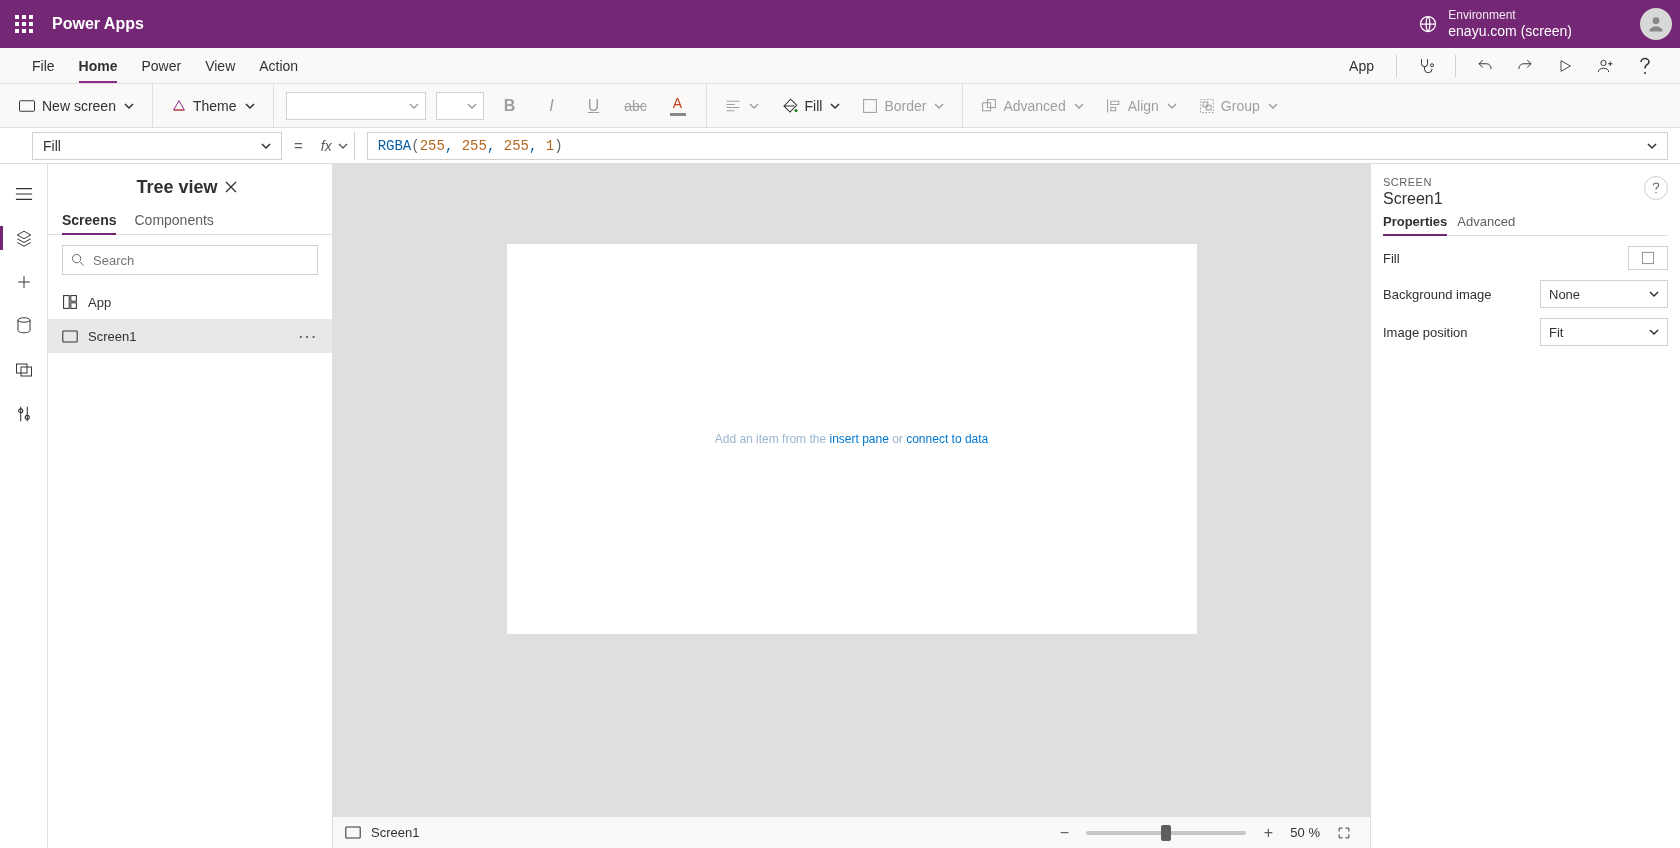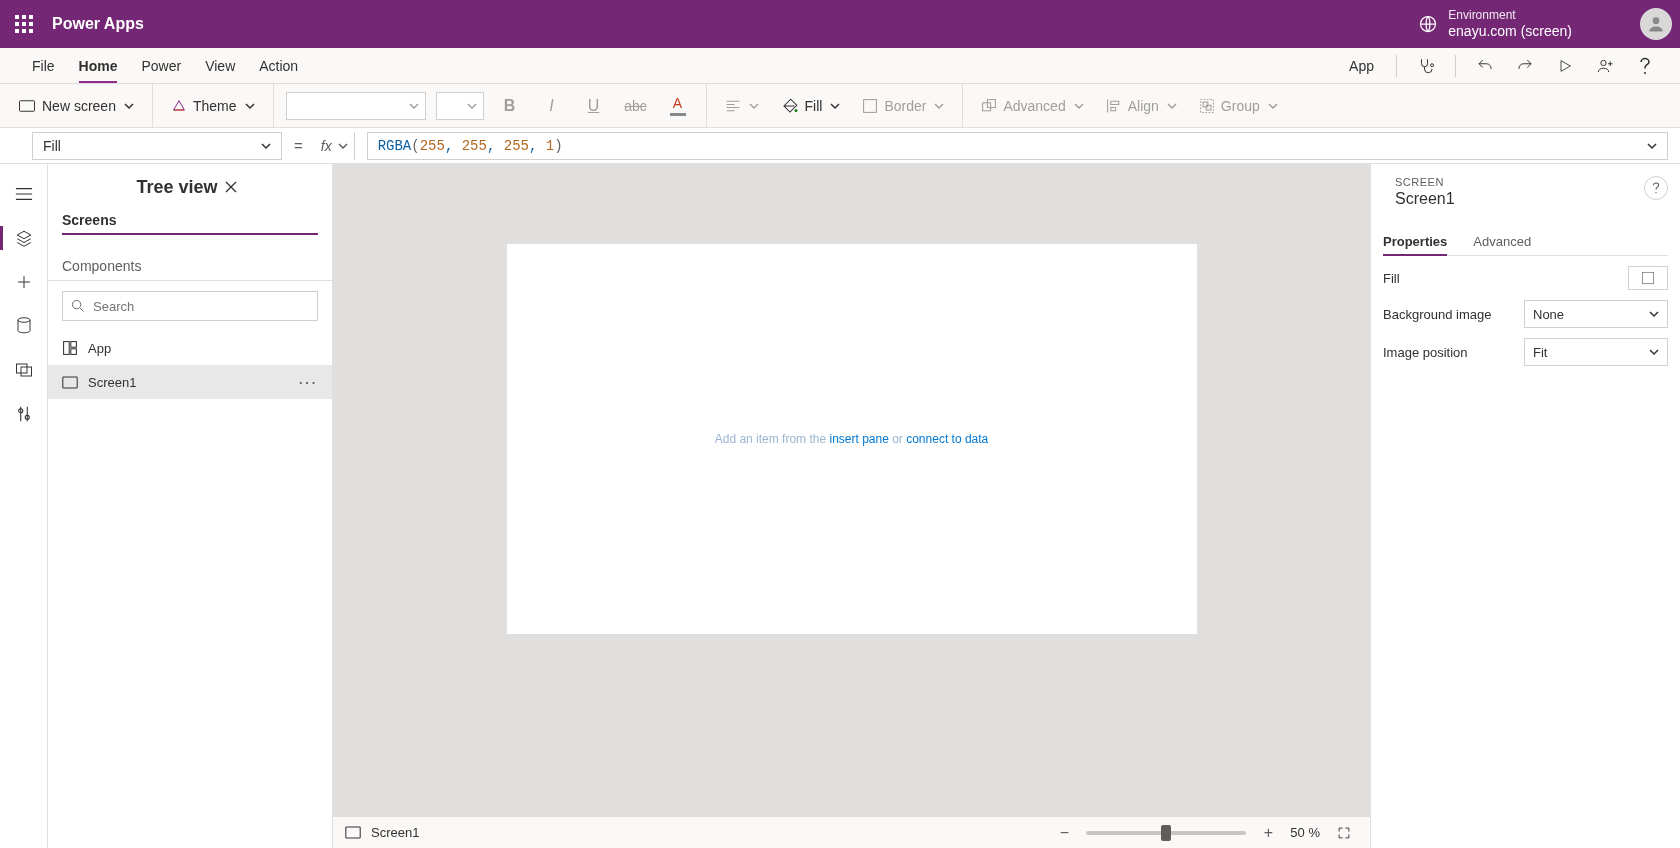--- a/index.html
+++ b/index.html
@@ -185,21 +185,20 @@
     display:flex; flex-direction:column; background:#fff;
   }
   .tree-header {
     display:flex; align-items:center; justify-content:center;
     padding: 10px 14px 6px 14px;
   }
   .tree-title { font-size:18px; font-weight:600; }
   .tree-tabs {
     display:flex; gap:18px; padding: 0 14px;
     border-bottom:1px solid var(--border);
-    flex-direction:column;
   }
   .tree-tab {
     padding:6px 0; font-size:14px; color:var(--text-light); cursor:pointer; position:relative;
   }
   .tree-tab.active { color:var(--text); font-weight:600; }
   .tree-tab.active::after {
     content:""; position:absolute; left:0; right:0; bottom:-1px; height:2px; background:var(--purple);
   }
   .tree-search-wrap { padding:10px 14px; }
   .tree-search {
@@ -247,36 +246,36 @@
     position:absolute; top:50%; transform:translate(-50%,-50%);
     width:10px; height:16px; background:#605e5c; border-radius:2px;
   }
   .zoom-btn { width:24px; text-align:center; cursor:pointer; font-size:16px; color:var(--text-light); }
 
   .prop-panel {
     width:310px; border-left:1px solid var(--border);
     display:flex; flex-direction:column; background:#fff;
     padding:12px 12px 0 12px;
   }
-  .prop-head-row { display:flex; justify-content:space-between; align-items:flex-start;margin-left:12px; }
+  .prop-head-row { display:flex; justify-content:space-between; align-items:flex-start; }
   .prop-kind { font-size:11px; color:var(--text-light); letter-spacing:.5px; }
   .prop-name { font-size:16px; margin-top:2px; }
   .prop-tabs {
-    display:flex; gap:26px; margin-top:20px; border-bottom:1px solid var(--border);
+    display:flex; gap:10px; margin-top:0; border-bottom:1px solid var(--border);
   }
   .prop-tab { padding:6px 0; font-size:13px; color:var(--text-light); cursor:pointer; position:relative; }
   .prop-tab.active { color:var(--text); font-weight:600; }
   .prop-tab.active::after {
     content:""; position:absolute; left:0; right:0; bottom:-1px; height:2px; background:var(--purple);
   }
   .prop-rows { margin-top:10px; display:flex; flex-direction:column; gap:10px; }
   .prop-row { display:flex; align-items:center; justify-content:space-between; gap:8px; font-size:13px; }
   .prop-row label { color:var(--text); }
   .prop-select {
-    width:144px; height:28px; border:1px solid var(--border2);
+    width:128px; height:28px; border:1px solid var(--border2);
     display:flex; align-items:center; justify-content:space-between;
     padding:0 8px; font-size:13px; cursor:pointer;
   }
   .swatch {
     width:40px; height:24px; border:1px solid var(--border2);
     display:flex; align-items:center; justify-content:center; cursor:pointer;
     background:#fff;
   }
 
   .chev { width:10px; height:10px; }

